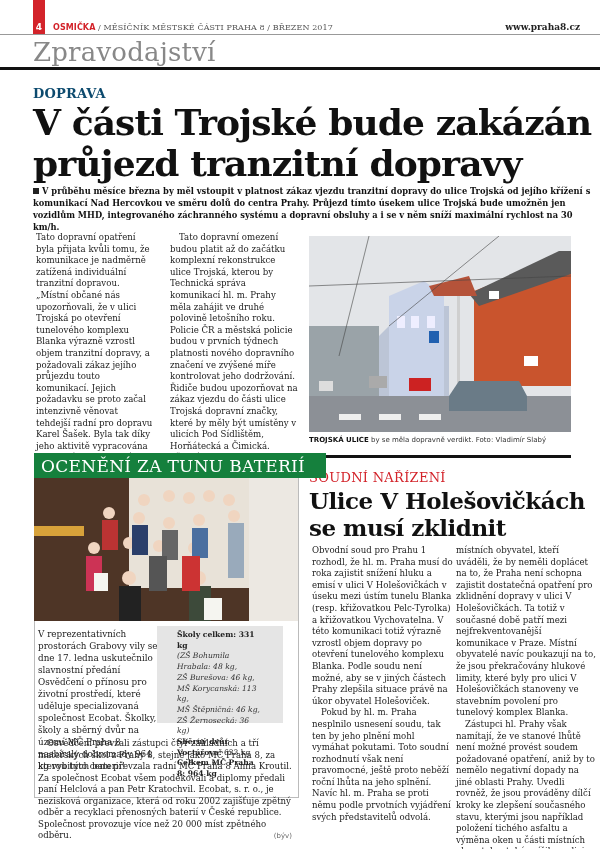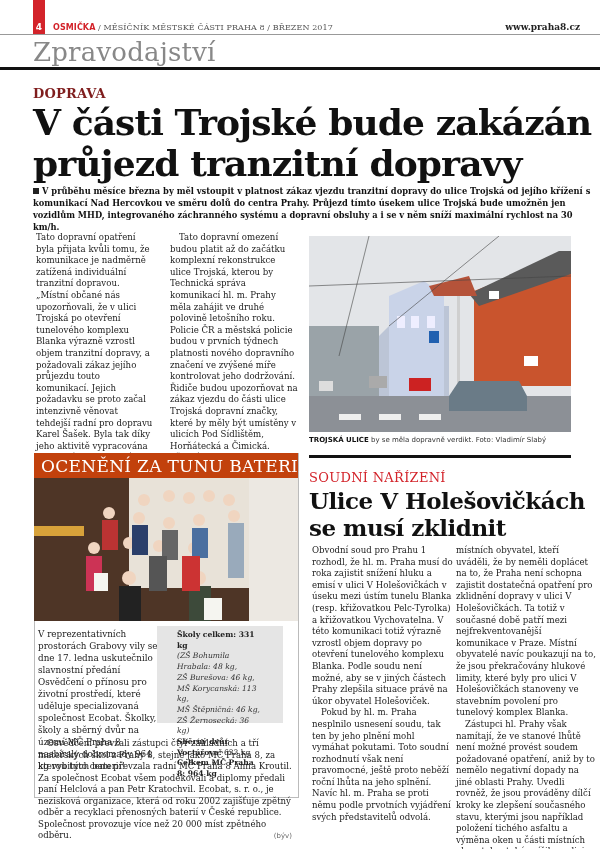--- a/index.html
+++ b/index.html
@@ -7,41 +7,41 @@
   .abs { position:absolute; }
   
   .page-tab { left:33px; top:0; width:12px; height:35px; background:#d3232a; }
   .page-num { left:33px; top:22px; width:12px; text-align:center; color:#fff; font:bold 9px "DejaVu Sans", sans-serif; }
   .runhead { left:53px; top:23px; font:8px "DejaVu Serif", serif; color:#555; letter-spacing:0.1px; white-space:nowrap;text-align:center; }
   .runhead .brand { color:#d3232a; font-weight:bold; font-family:"DejaVu Sans", sans-serif; }
   .website { right:20px; top:22px; font:bold 9px "DejaVu Serif", serif; color:#222; }
   .rule-thin { left:0; top:34px; width:600px; height:1px; background:#999; }
   .section-title { left:33px; top:37px; font:26px "DejaVu Serif", serif; color:#888; letter-spacing:0.2px; }
   .rule-thick { left:0; top:67px; width:600px; height:3px; background:#111; }
-  .kicker { left:33px; top:86px; font:bold 13px "DejaVu Serif", serif; color:#7f1d1d; letter-spacing:0.2px; }
+  .kicker { left:33px; top:86px; font:bold 13px "DejaVu Serif", serif; color:#0c4a6e; letter-spacing:0.2px; }
   .headline { left:33px; top:102px; width:560px; font:bold 36px/41px "DejaVu Serif", serif; color:#111; letter-spacing:-0.9px; }
   .lead { left:33px; top:185px; width:560px; font:bold 8.3px/12px "DejaVu Serif", serif; color:#111; }
   .lead .sq { display:inline-block; width:6px; height:6px; background:#222; margin-right:3px; vertical-align:0; }
   .body { font:8.6px/11.6px "DejaVu Serif", serif; color:#222; }
   .col1 { left:36px; top:232px; width:118px; }
   .col2 { left:170px; top:232px; width:128px; }
   .indent { text-indent:9px; }
   .sig { float:right; font:7px "DejaVu Sans", sans-serif; color:#666; margin-top:2px; }
   
   .photo1 { left:309px; top:236px; width:262px; height:196px; overflow:hidden; background:#dfe2e6; }
   .caption1 { left:309px; top:436px; font:7px "DejaVu Sans", sans-serif; color:#333; white-space:nowrap; }
   .caption1 b { font-weight:bold; color:#111; }
   .rule2 { left:309px; top:455px; width:262px; height:3px; background:#111; }
   .kicker2 { left:309px; top:470px; font:13px "DejaVu Serif", serif; color:#d3232a; letter-spacing:0.3px; }
   .headline2 { left:309px; top:487px; width:290px; font:bold 23px/27px "DejaVu Serif", serif; color:#111; letter-spacing:-0.5px; }
   .col3 { left:312px; top:545px; width:142px; }
   .col4 { left:456px; top:545px; width:140px; }
   
   .box { left:34px; top:453px; width:263px; height:344px; border:1px solid #bbb; border-top:none; background:#fff; }
-  .box-title { left:34px; top:453px; width:264px; height:25px; background:#c2410c; }
+  .box-title { left:34px; top:453px; width:292px; height:25px; background:#15803d; }
   .box-title span { position:absolute; left:7px; top:3px; font:17px "DejaVu Serif", serif; color:#fff; letter-spacing:0.3px; white-space:nowrap; }
   .photo2 { left:34px; top:478px; width:264px; height:143px; overflow:hidden; background:#5a3c2b; }
   .col5 { left:38px; top:628px; width:120px; font-size:8.8px; line-height:12px; }
   .stats { left:157px; top:626px; width:126px; height:97px; background:#e5e5e5; padding:4px 20px; box-sizing:border-box; font:7.6px/10.7px "DejaVu Serif", serif; color:#222; }
   .stats .b { font-weight:bold; }
   .stats .i { font-style:italic; color:#333; }
   .col6 { left:38px; top:738px; width:254px; font-size:8.6px; line-height:11.5px; }
 </style>
 </head>
 <body>

